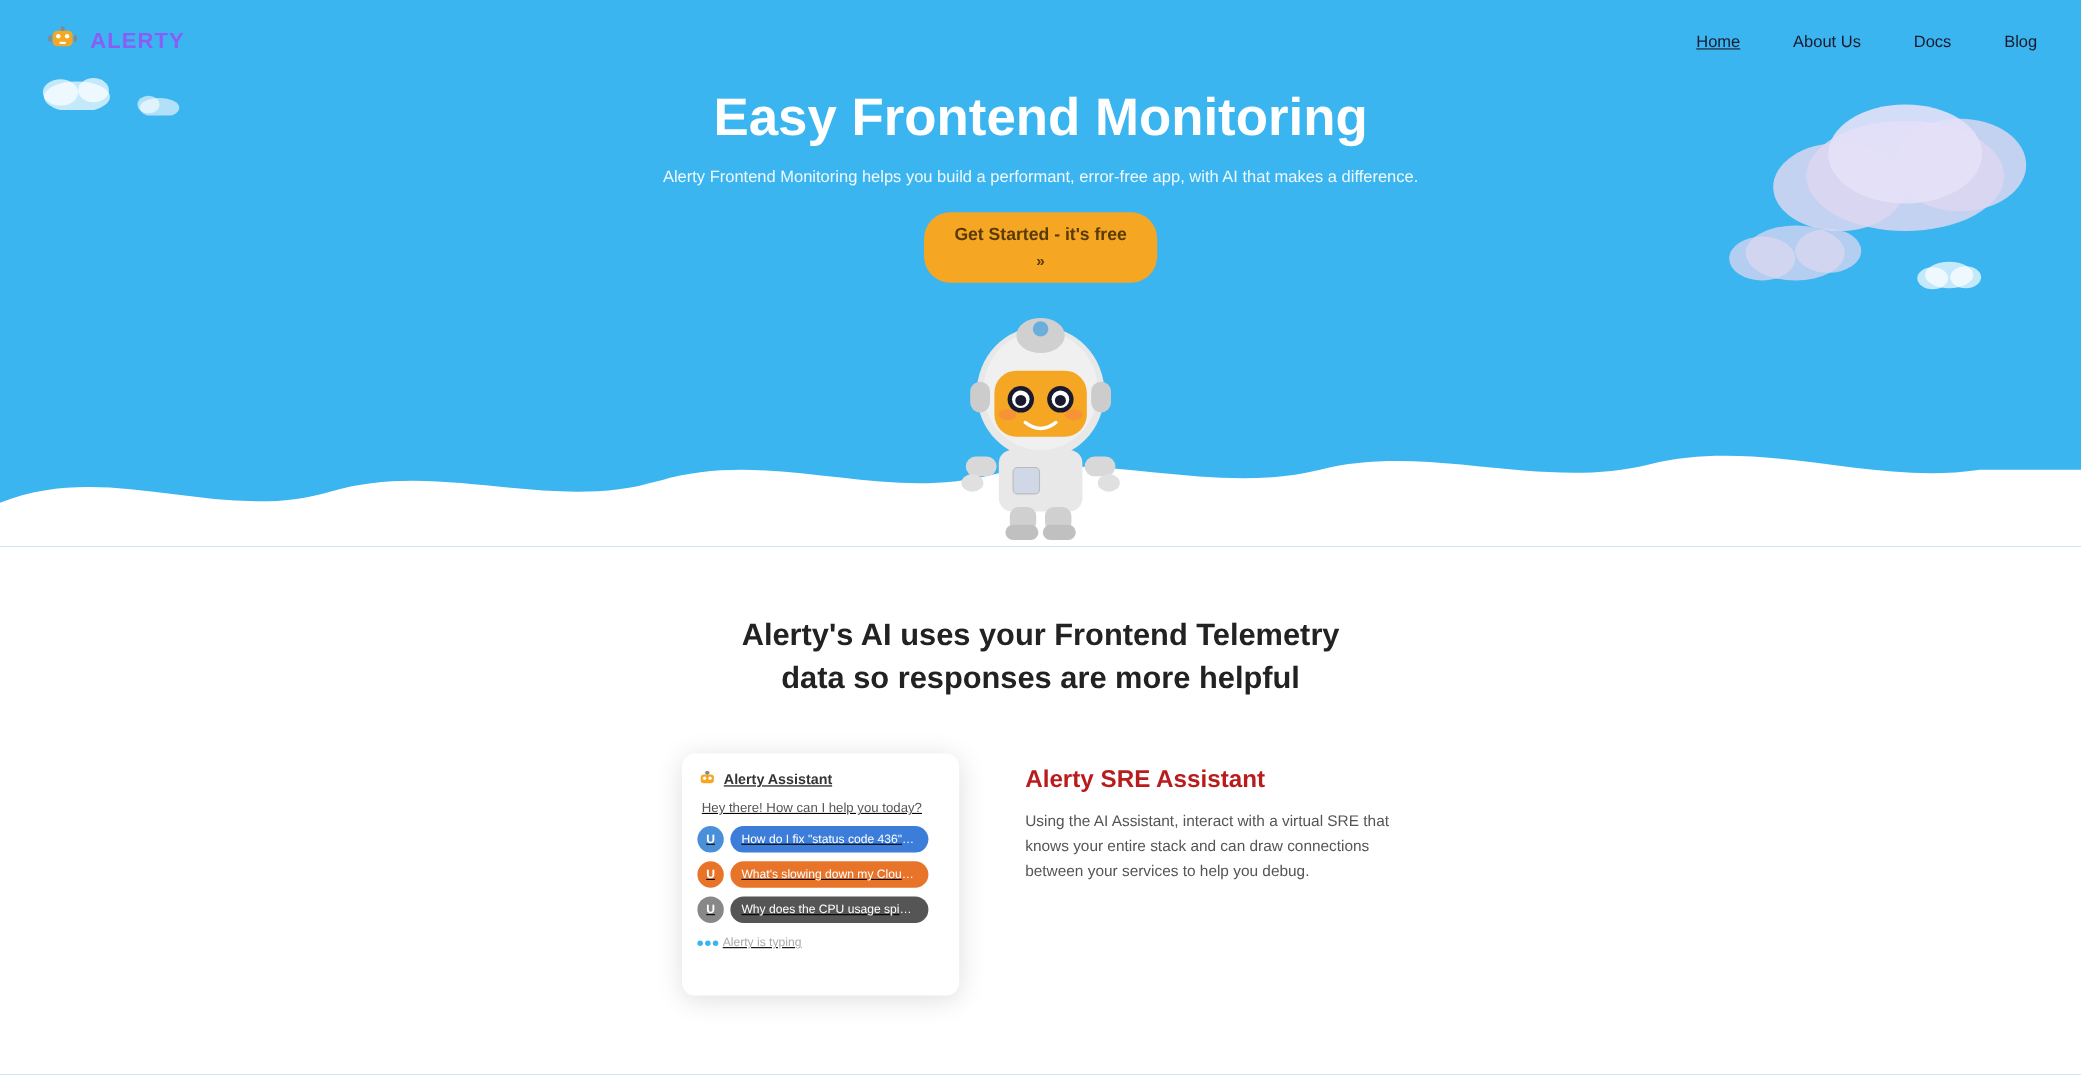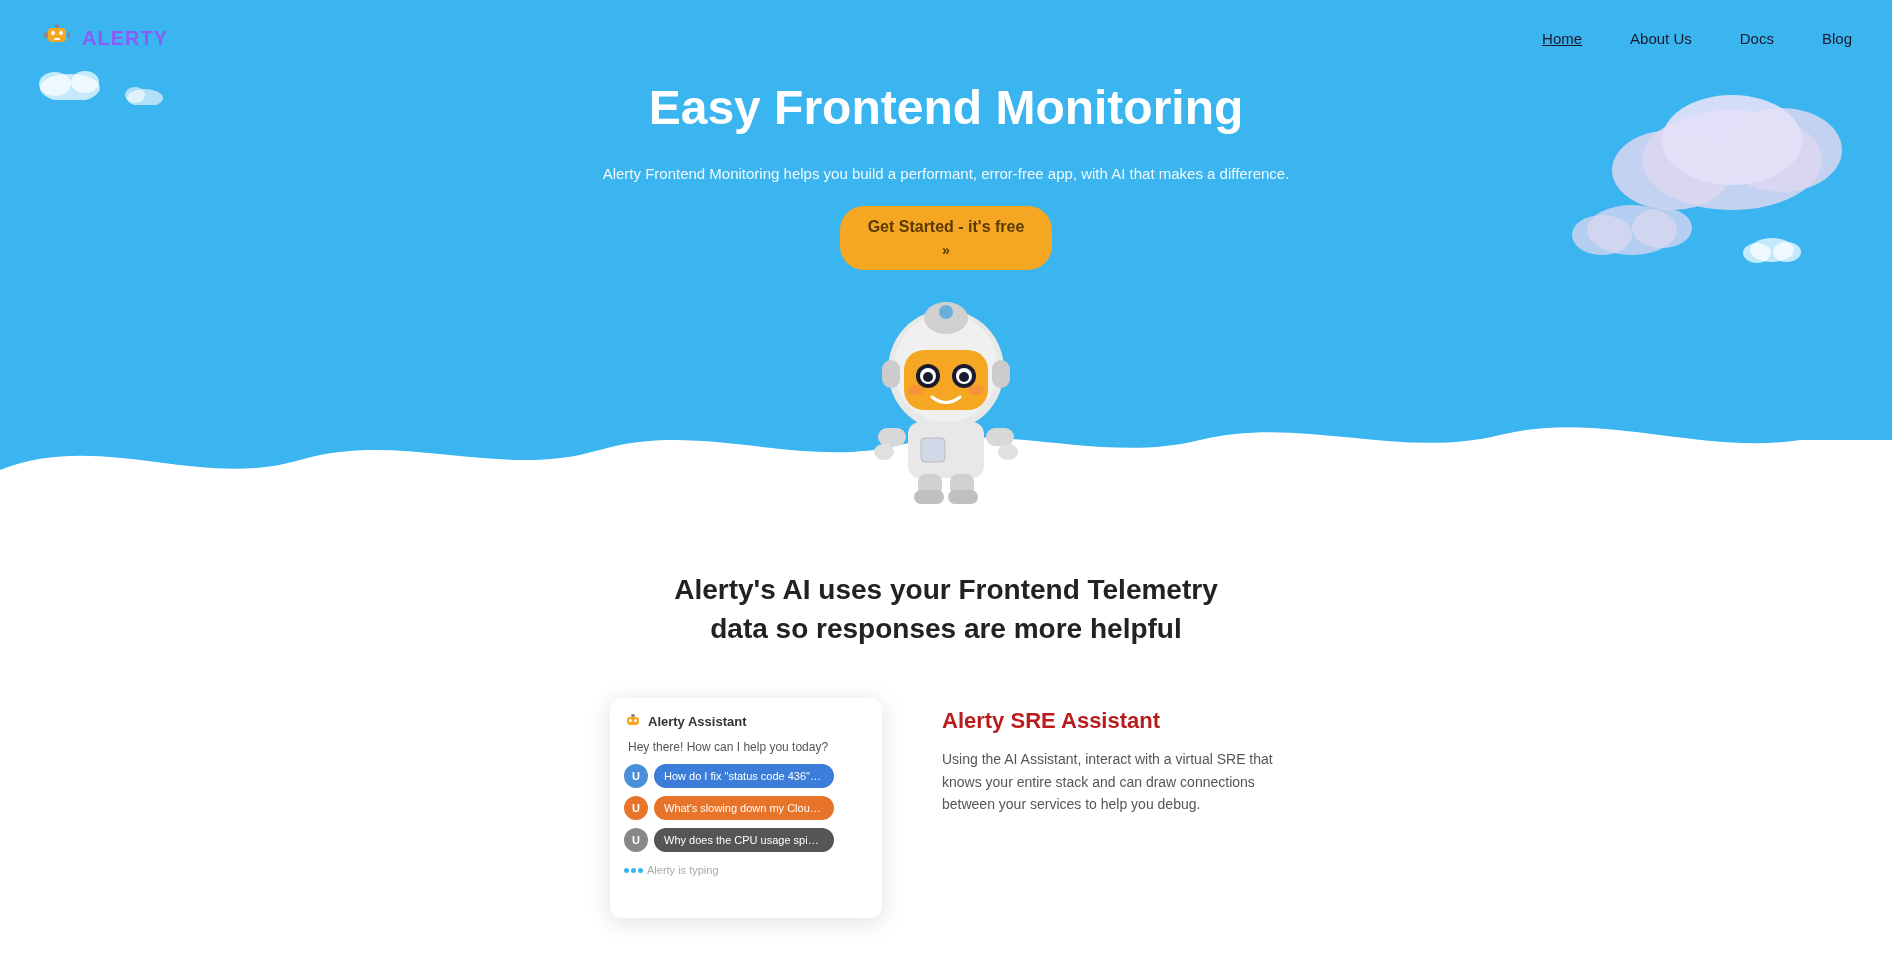--- a/index.html
+++ b/index.html
@@ -49,21 +49,21 @@
       align-items: center;
       justify-content: flex-start;
       padding-top: 80px;
       overflow: hidden;
     }
     .hero-title {
       color: #fff;
       font-size: 48px;
       font-weight: 700;
       text-align: center;
-      margin-bottom: 30px;
+      margin-bottom: 17px;
       z-index: 2;
     }
     .hero-subtitle {
       color: rgba(255,255,255,0.92);
       font-size: 15px;
       text-align: right;
       margin-bottom: 24px;
       z-index: 2;
     }
     .hero-btn {
@@ -137,24 +137,25 @@
       gap: 60px;
       max-width: 900px;
       margin: 0 auto;
     }
 
     
     .chat-card {
       background: #fff;
       border-radius: 12px;
       box-shadow: 0 4px 24px rgba(0,0,0,0.13);
-      width: 272px;
+      width: 252px;
       min-height: 220px;
       padding: 14px;
       text-align: left;
+      text-decoration: underline;
     }
     .chat-card-header {
       display: flex;
       align-items: center;
       gap: 6px;
       font-weight: 600;
       font-size: 13px;
       color: #333;
       margin-bottom: 10px;
     }

